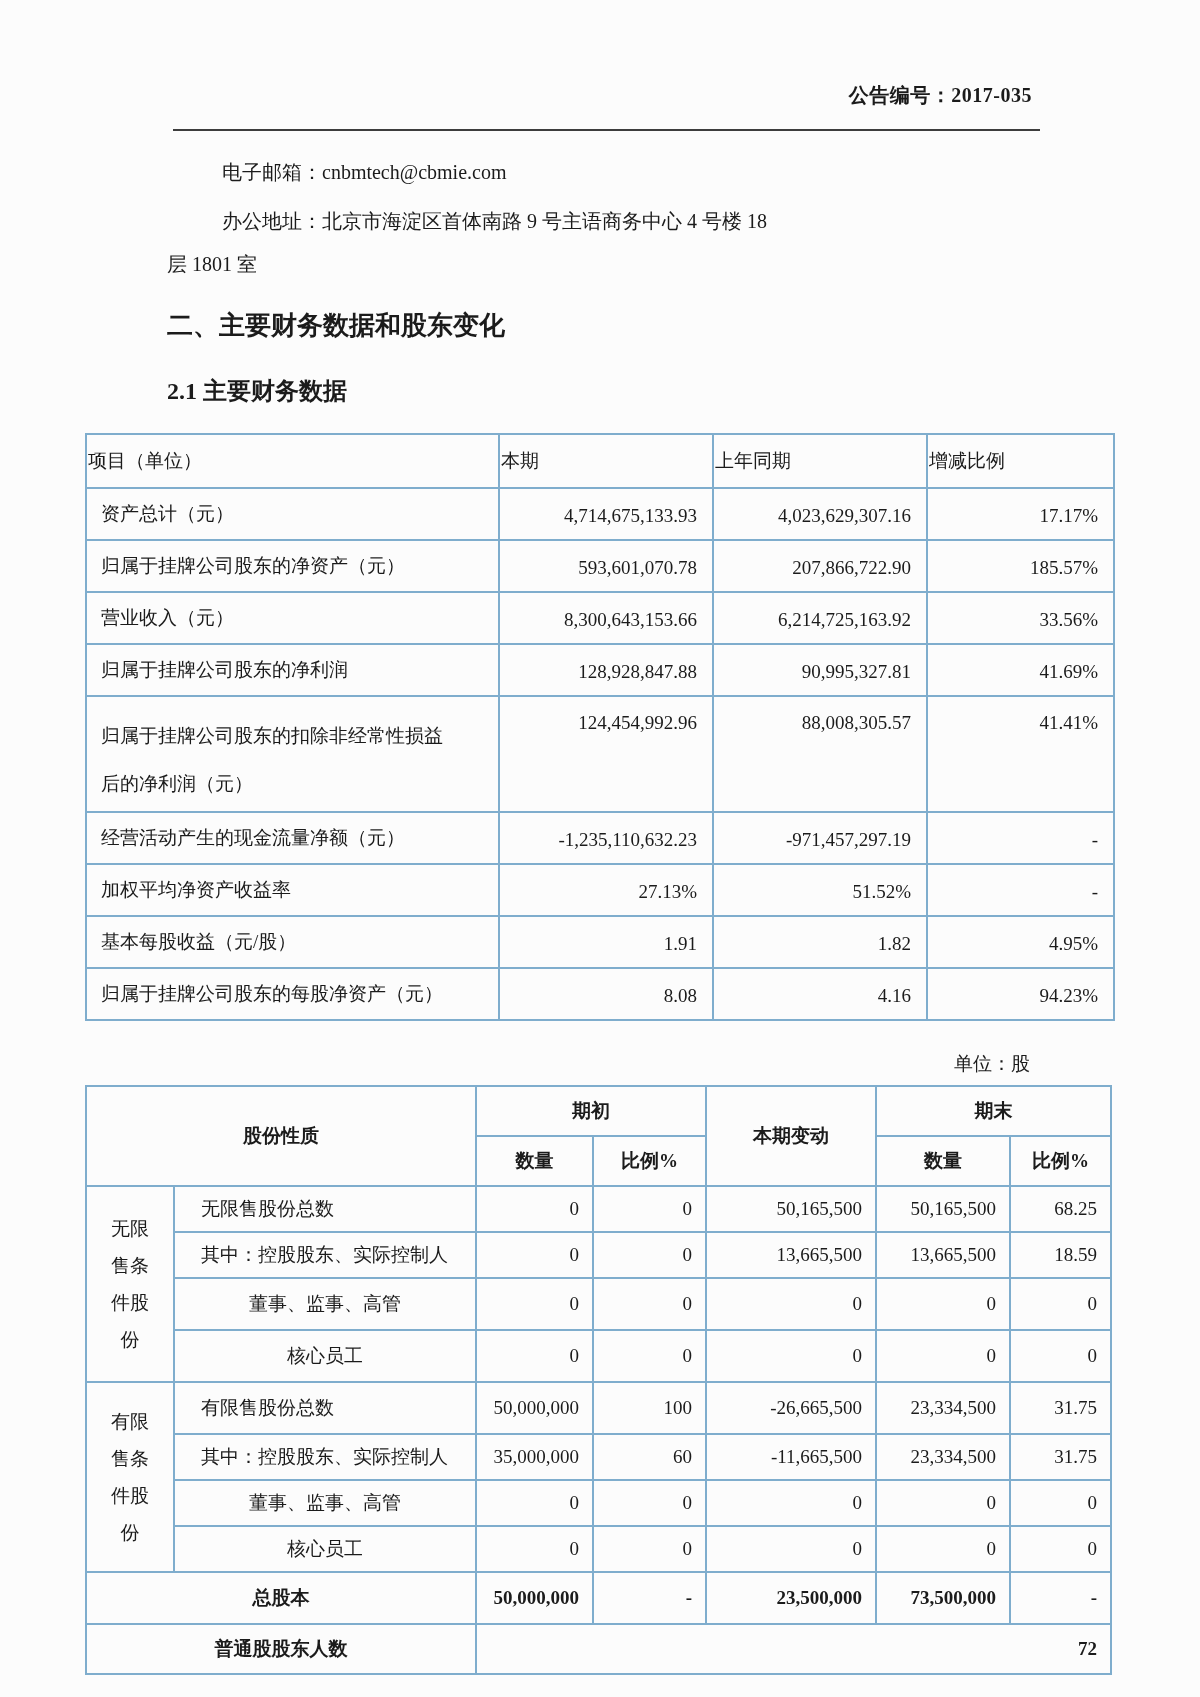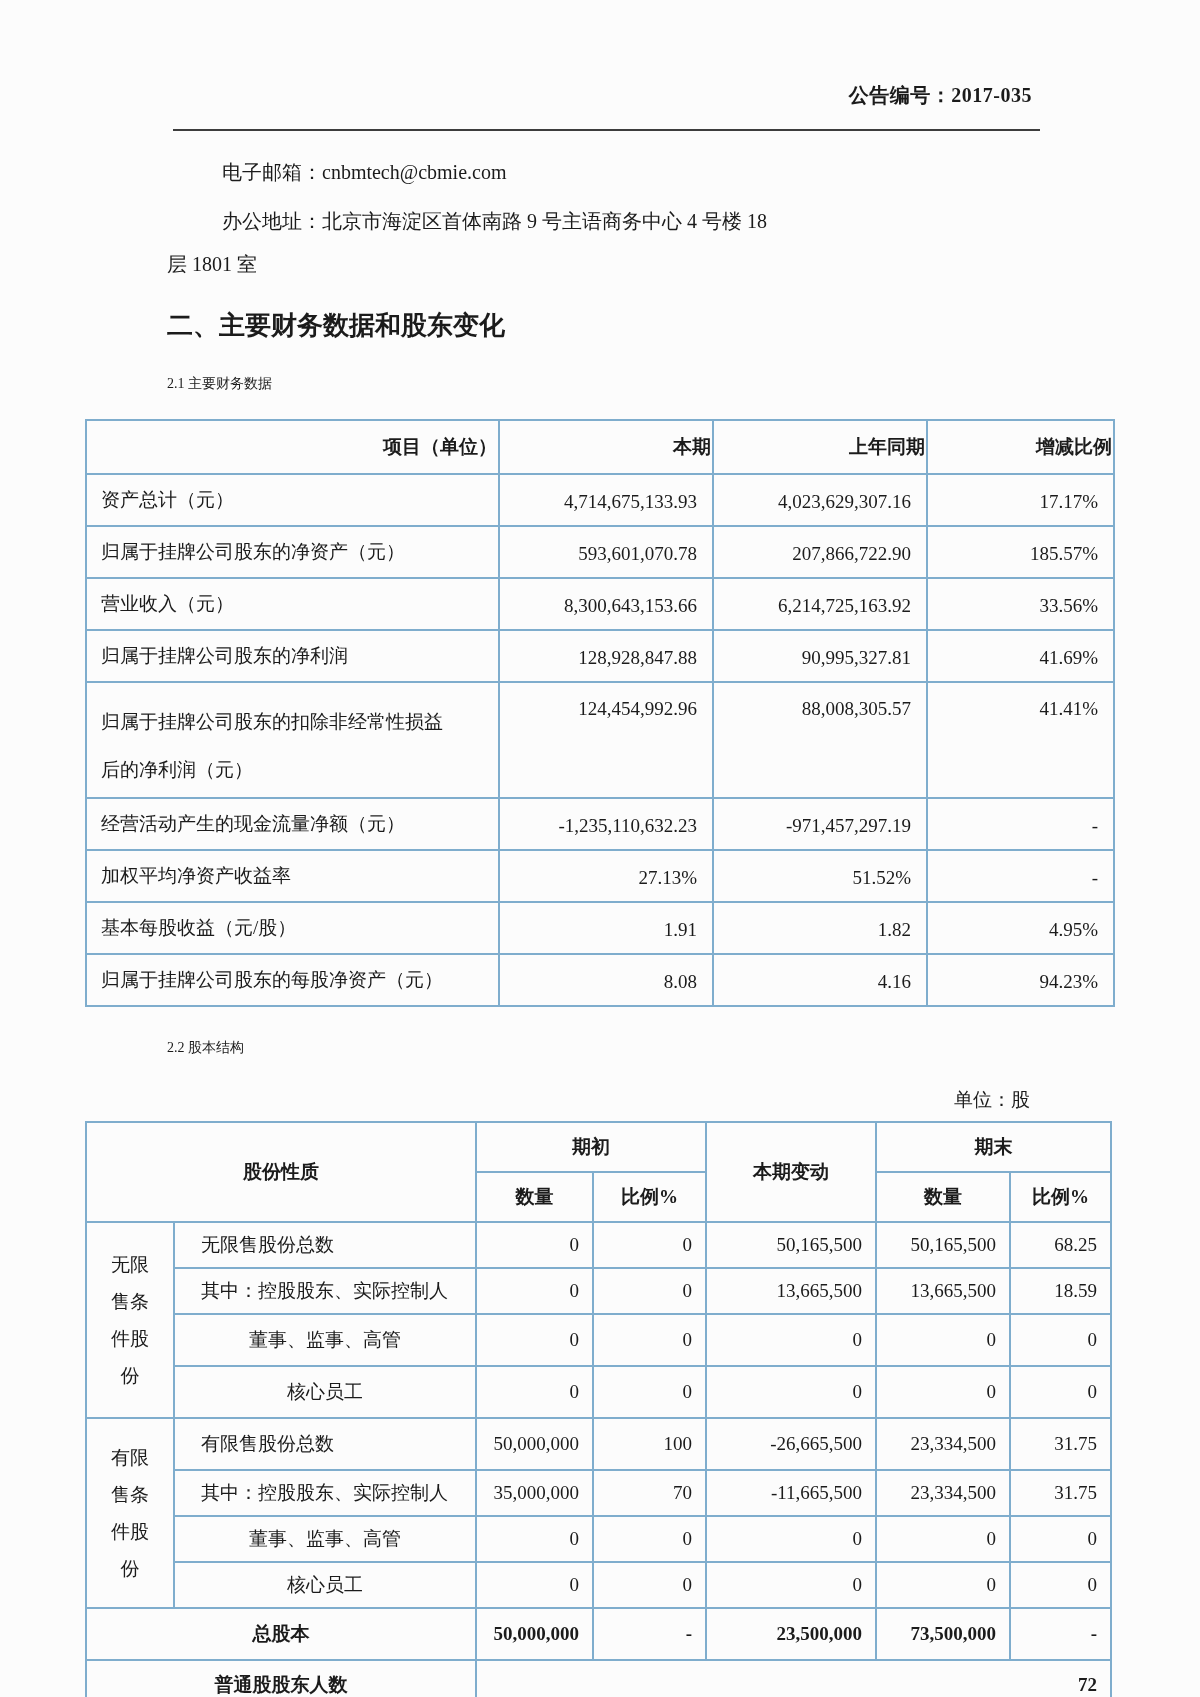--- a/index.html
+++ b/index.html
@@ -10,29 +10,29 @@
     color:#1b1b1b;
   }
   .doc-number { padding-top:82px; padding-right:168px; text-align:right;
     font-weight:bold; font-size:20px; letter-spacing:0.5px; }
   .header-rule { margin:20px 160px 0 173px; border-top:2px solid #3d3d3d; height:0; }
   .contact { font-size:20px; }
   .email  { margin:28px 0 0 222px; }
   .addr1  { margin:22px 0 0 222px; }
   .addr2  { margin:16px 0 0 167px; }
   .h-section { margin:30px 0 0 167px; font-size:26px; font-weight:bold; }
-  .h-sub { margin:32px 0 0 167px; font-size:14px; font-weight:normal; }
+  .h-sub { margin:32px 0 0 167px; font-size:24px; font-weight:bold; }
 
   table { border-collapse:collapse; table-layout:fixed; }
   th,td { border:2px solid #7fadcd; font-size:19px; overflow:hidden; }
 
   
   .t1 { margin:26px 0 0 85px; width:1028px; }
   .t1 thead tr { height:54px; }
-  .t1 th { font-weight:bold; text-align:right; }
+  .t1 th { font-weight:normal; text-align:left; }
   .t1 tbody tr { height:52px; }
   .t1 tbody tr.tall { height:95px; }
   .t1 td.lbl { text-align:left; padding:4px 4px 4px 14px; }
   .t1 td.num { text-align:right; padding:7px 15px 4px 4px; }
   .t1 tr.tall td { vertical-align:top; padding-top:15px; }
   .t1 tr.tall td.lbl .cell-text { display:inline-block; max-width:346px; line-height:2.5; }
 
   
   .unit-note { margin:30px 170px 0 0; text-align:right; font-size:19px; }
   .t2 { margin:8px 0 0 85px; width:1025px; }
@@ -132,21 +132,20 @@
       </tr>
       <tr>
         <td class="lbl">归属于挂牌公司股东的每股净资产（元）</td>
         <td class="num">8.08</td>
         <td class="num">4.16</td>
         <td class="num">94.23%</td>
       </tr>
     </tbody>
   </table>
 
-  <div class="h-sub">2.2 股本结构</div>
   <div class="unit-note">单位：股</div>
 
   <table class="t2">
     <colgroup>
       <col style="width:88px">
         <col style="width:302px">
         <col style="width:117px">
         <col style="width:113px">
         <col style="width:170px">
         <col style="width:134px">
@@ -209,21 +208,21 @@
         <td class="lbl">有限售股份总数</td>
         <td class="num">50,000,000</td>
         <td class="num">100</td>
         <td class="num">-26,665,500</td>
         <td class="num">23,334,500</td>
         <td class="num">31.75</td>
       </tr>
       <tr>
         <td class="lbl">其中：控股股东、实际控制人</td>
         <td class="num">35,000,000</td>
-        <td class="num">70</td>
+        <td class="num">60</td>
         <td class="num">-11,665,500</td>
         <td class="num">23,334,500</td>
         <td class="num">31.75</td>
       </tr>
       <tr>
         <td class="lbl-c">董事、监事、高管</td>
         <td class="num">0</td>
         <td class="num">0</td>
         <td class="num">0</td>
         <td class="num">0</td>

